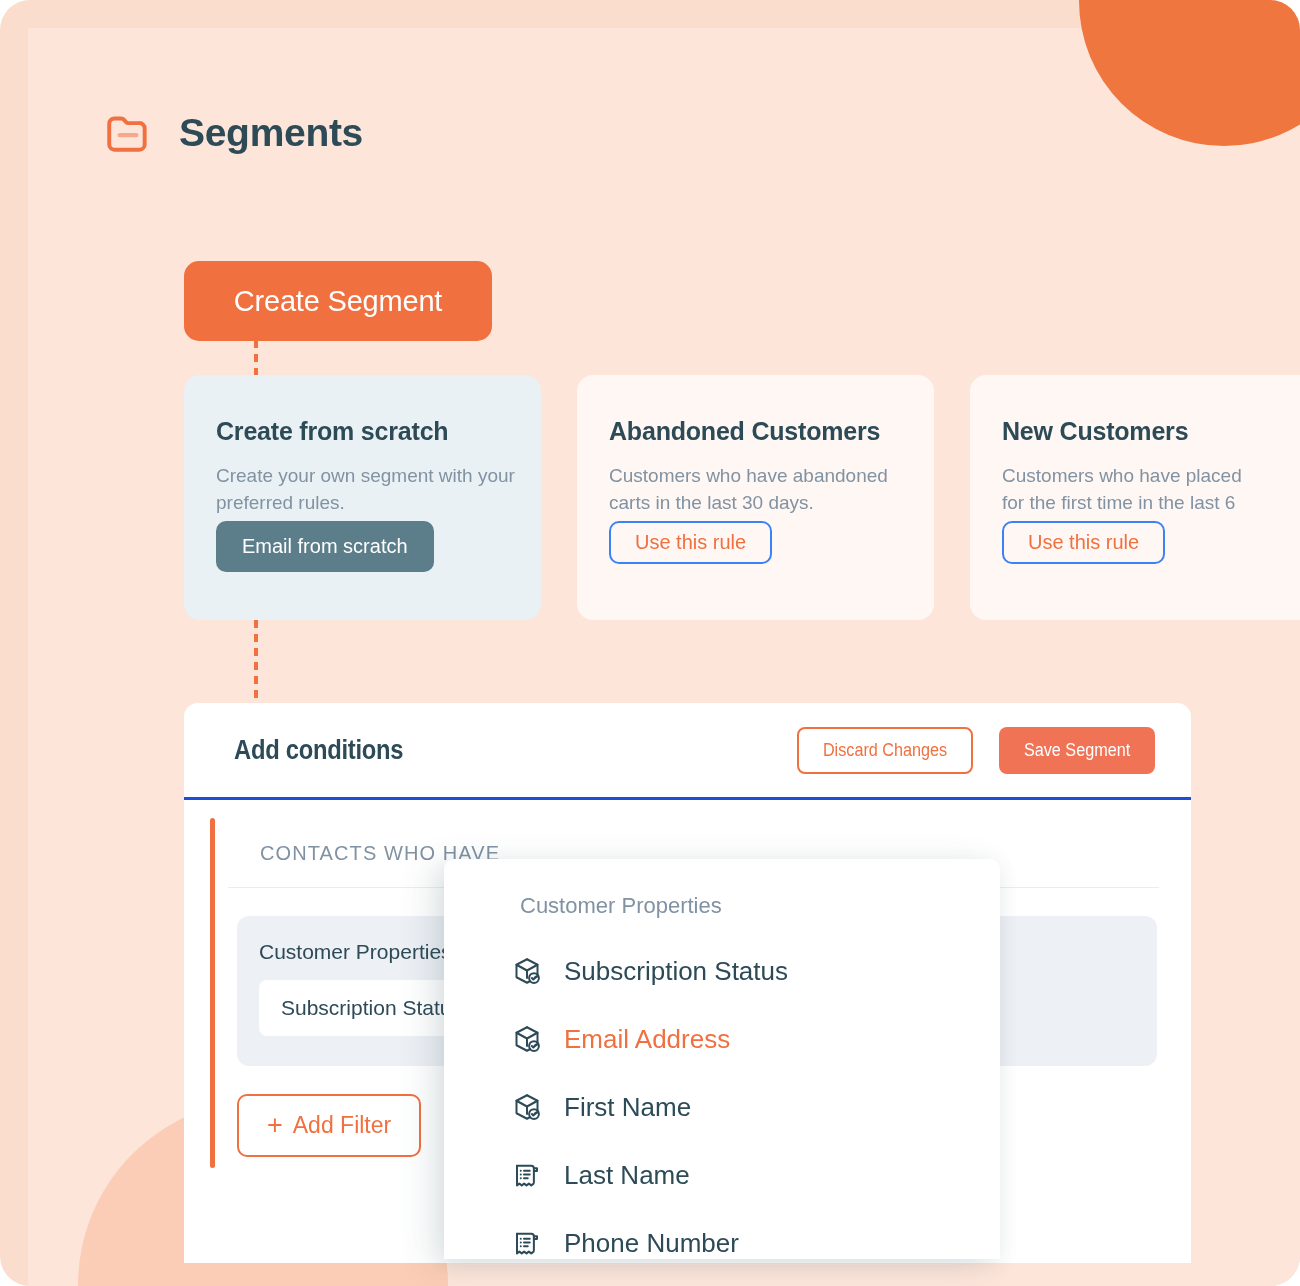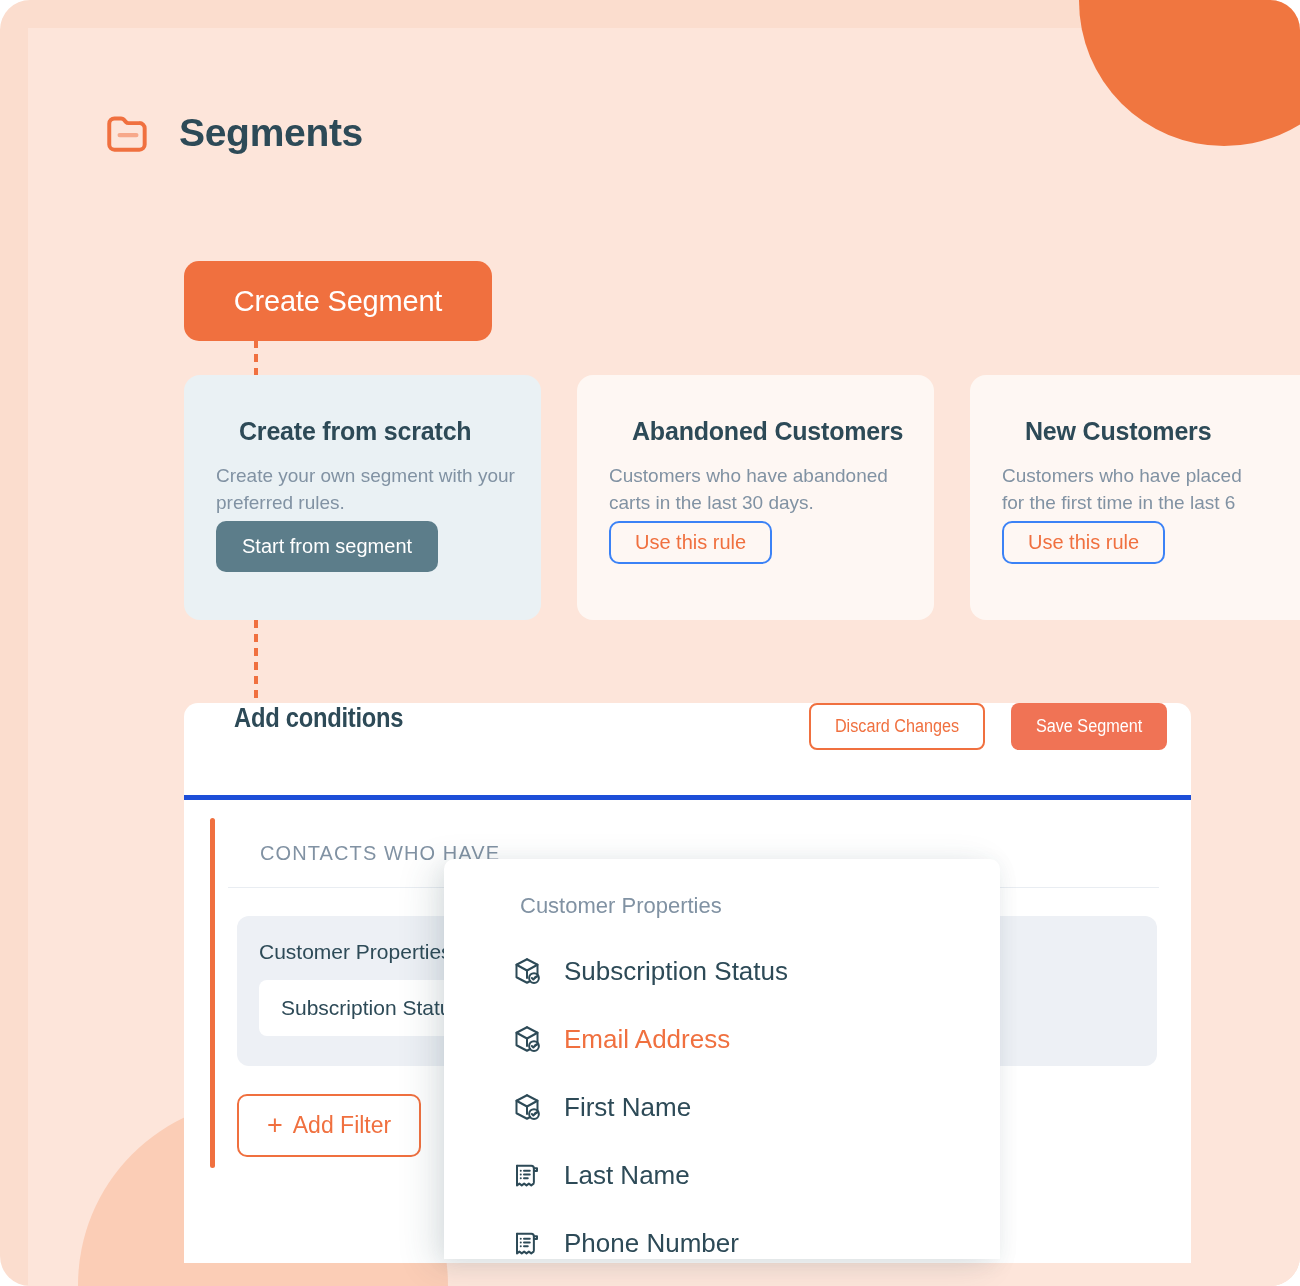--- a/index.html
+++ b/index.html
@@ -103,21 +103,20 @@
   }
   .tpl-card.scratch { background: #EAF1F4; }
   .tpl-card.rule { background: #FEF7F3; }
   .tpl-card-title {
     font-size: 25px;
     font-weight: bold;
     color: #2D4A57;
     letter-spacing: -0.2px;
     margin-bottom: 16px;
     white-space: nowrap;
-    margin-left: 23px;
   }
   .tpl-card-desc {
     font-size: 19px;
     line-height: 27px;
     color: #8192A3;
     margin-bottom: 5px;
     width: 300px;
   }
   .tpl-card.rule .tpl-card-desc { white-space: nowrap; width: auto; }
   .btn-scratch {
@@ -146,23 +145,23 @@
     position: absolute;
     left: 184px; top: 703px;
     width: 1007px;
     height: 560px;
     background: #ffffff;
     border-radius: 14px 14px 0 0;
     overflow: hidden;
   }
   .panel-head {
     height: 97px;
-    border-bottom: 5px solid #1d4ed8;
-    display: flex; align-items: flex-start;
-    padding: 0 24px 0 50px;
+    border-bottom: 3px solid #1d4ed8;
+    display: flex; align-items: center;
+    padding: 0 36px 0 50px;
   }
   .panel-title {
     font-size: 27px;
     font-weight: bold;
     color: #2D4A57;
     letter-spacing: -0.3px;
     transform: scaleX(0.88);
     transform-origin: left center;
     flex: 1;
   }
@@ -302,21 +301,21 @@
   <button class="create-segment-btn">Create Segment</button>
 
   <div class="connector connector-1"></div>
   <div class="connector connector-2"></div>
 
   <div class="cards-row">
 
     <div class="tpl-card scratch">
       <div class="tpl-card-title">Create from scratch</div>
       <div class="tpl-card-desc">Create your own segment with your preferred rules.</div>
-      <button class="btn-scratch">Start from segment</button>
+      <button class="btn-scratch">Email from scratch</button>
     </div>
 
     <div class="tpl-card rule">
       <div class="tpl-card-title">Abandoned Customers</div>
       <div class="tpl-card-desc">
         <div>Customers who have abandoned</div>
         <div>carts in the last 30 days.</div>
       </div>
       <button class="btn-use-rule">Use this rule</button>
     </div>

